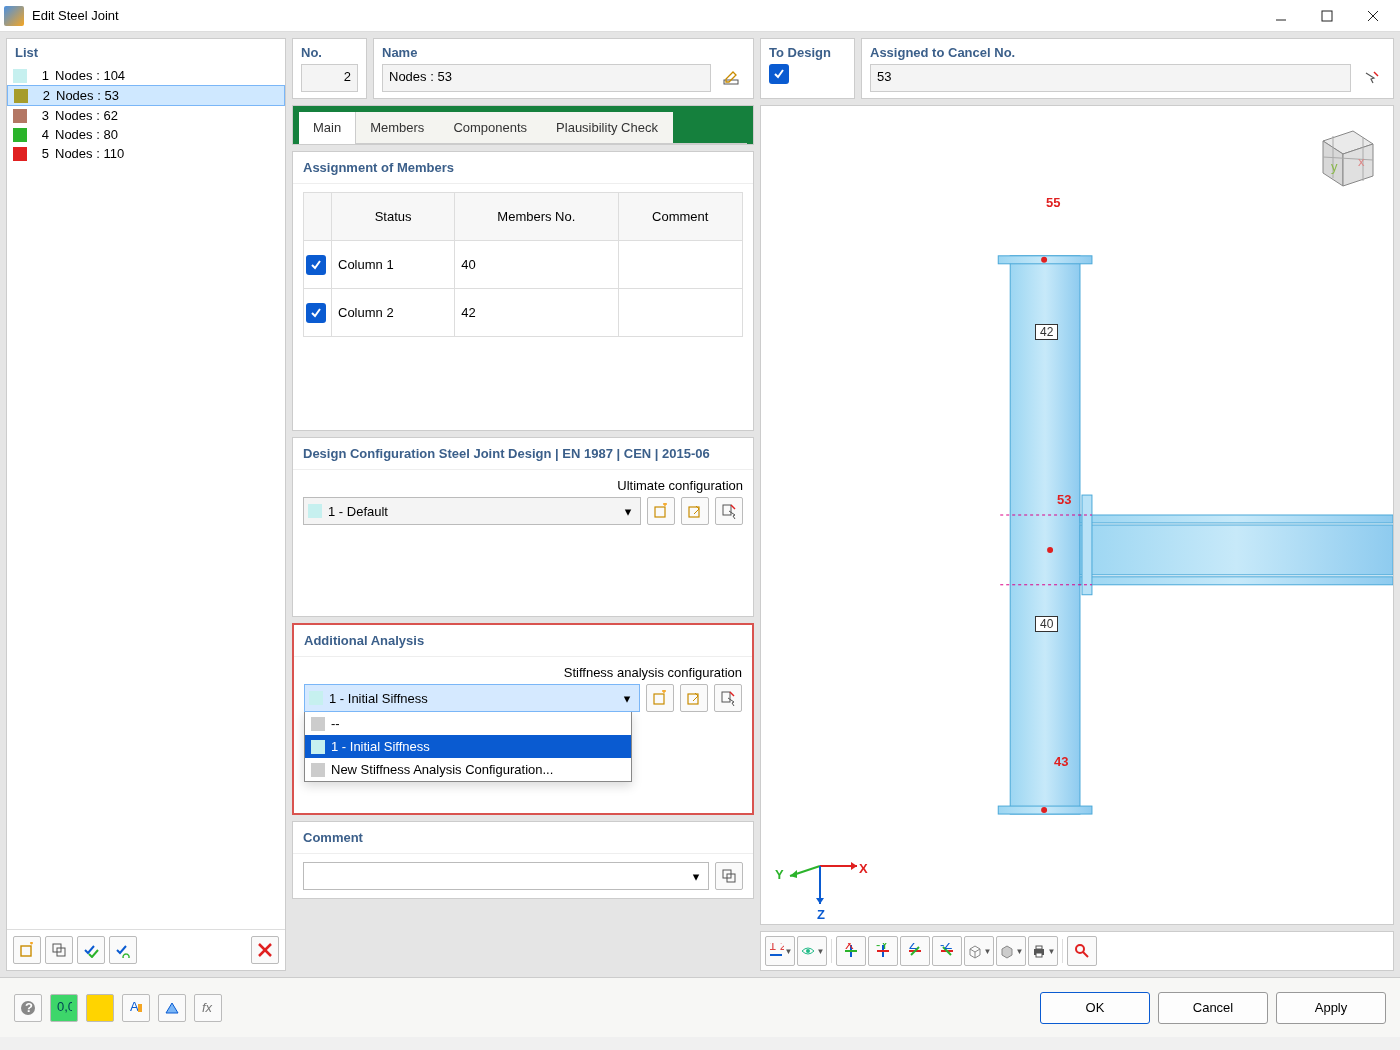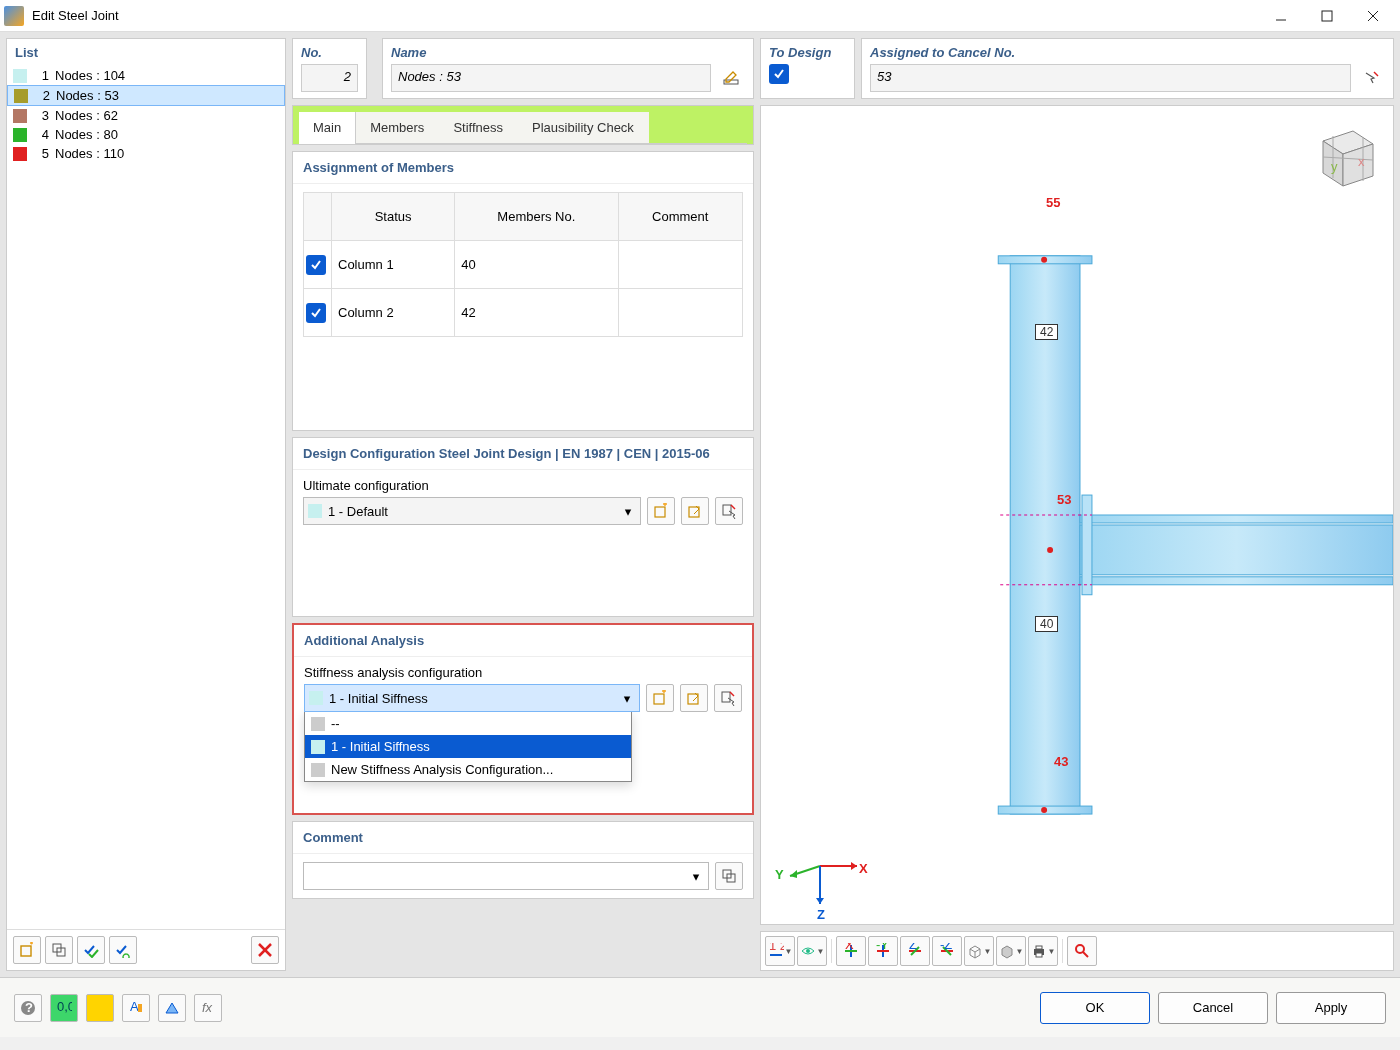--- a/index.html
+++ b/index.html
@@ -29,38 +29,38 @@
 .swatch { width: 14px; height: 14px; }
 .idx { width: 16px; text-align: right; }
 
 
 .list-tb { display: flex; gap: 4px; padding: 6px; border-top: 1px solid #ddd; align-items: center; }
 .icon-btn { width: 28px; height: 28px; border: 1px solid #bbb; background: #fafafa; display: flex; align-items: center; justify-content: center; border-radius: 2px; }
 .icon-btn.flat { border: 1px solid transparent; background: transparent; }
 .icon-btn svg { width: 16px; height: 16px; }
 
 
-.top-row { display: flex; gap: 6px; font-style: italic; }
+.top-row { display: flex; gap: 6px; }
 .card { background: #fff; border: 1px solid #ccc; padding: 6px 8px; }
 .card .label { font-weight: 600; color: #3b5f8a; margin-bottom: 4px; }
 .card .field { display: flex; align-items: center; gap: 6px; }
 .input { background: #f4f4f4; border: 1px solid #ccc; padding: 4px 6px; height: 28px; }
 .card.no { width: 75px; }
 .card.no .input { width: 100%; text-align: right; }
-.card.name { flex: 1; margin-left: 9px; }
+.card.name { flex: 1; }
 .card.name .field { position: relative; }
 .card.name .input { flex: 1; }
 .card.todesign { width: 95px; }
 .card.assigned .input { flex: 1; }
 
 .chk { width: 20px; height: 20px; background: #0a5bd1; border-radius: 3px; display: flex; align-items: center; justify-content: center; }
 .chk svg { stroke: #fff; stroke-width: 2; fill: none; width: 12px; height: 12px; }
 
 
-.tabs-wrap { background: #bef264; border: 1px solid #ccc; }
+.tabs-wrap { background: #15803d; border: 1px solid #ccc; }
 .tabs { display: flex; border-bottom: 1px solid #ccc; }
 .tab { padding: 8px 14px; color: #333; border-right: 1px solid transparent; }
 .tab.active { background: #fff; font-weight: 400; border-right: 1px solid #ccc; position: relative; }
 .tab.active::after { content: ""; position: absolute; left: 0; right: 0; bottom: -1px; height: 1px; background: #fff; }
 .tab:not(.active) { background: #f4f4f0; }
 
 
 .section { background: #fff; border: 1px solid #ccc; }
 .section-h { font-weight: 600; color: #3b5f8a; padding: 8px 10px; border-bottom: 1px solid #eee; }
 .section-body { padding: 8px 10px; }
@@ -94,21 +94,21 @@
 .vp-tb .icon-btn { width: 30px; height: 30px; }
 .vp-tb .sep { width: 1px; height: 24px; background: #ddd; margin: 0 2px; }
 .drop-arrow { font-size: 8px; margin-left: 1px; color: #555; }
 
 
 .footer { height: 60px; background: #f7f7f5; border-top: 1px solid #ccc; display: flex; align-items: center; padding: 0 14px; gap: 8px; }
 .footer .spacer { flex: 1; }
 .btn { min-width: 110px; height: 32px; border: 1px solid #999; background: #fdfdfd; border-radius: 3px; display: flex; align-items: center; justify-content: center; }
 .btn.primary { border-color: #0a5bd1; }
 
-.sub-label { margin-bottom: 4px; }
+.sub-label { margin-bottom: 4px; text-align: right; }
 
 
 .i-new { fill: none; stroke: #c98c00; stroke-width: 1.4; }
 .member-label { position: absolute; background: #fff; border: 1px solid #333; font-size: 12px; padding: 0 4px; color: #333; }
 .node-label { position: absolute; color: #e02020; font-size: 13px; font-weight: 600; margin-top: 8px; }
 .axis-label { position: absolute; font-weight: 600; font-size: 13px; }
 .assigned-field { display: flex; gap: 6px; }
 </style>
 </head>
 <body>
@@ -218,21 +218,21 @@
               </svg>
             </div>
         </div>
       </div>
     </div>
 
     <div class="tabs-wrap" style="padding:6px 6px 0 6px;">
       <div class="tabs" id="tabs">
           <div class="tab active">Main</div>
           <div class="tab">Members</div>
-          <div class="tab">Stiffness</div>
+          <div class="tab">Components</div>
           <div class="tab">Plausibility Check</div>
         </div>
     </div>
 
     <div class="section" style="height:280px;">
       <div class="section-h">Assignment of Members</div>
       <div class="section-body">
         <table class="mtable">
           <thead>
             <tr>

